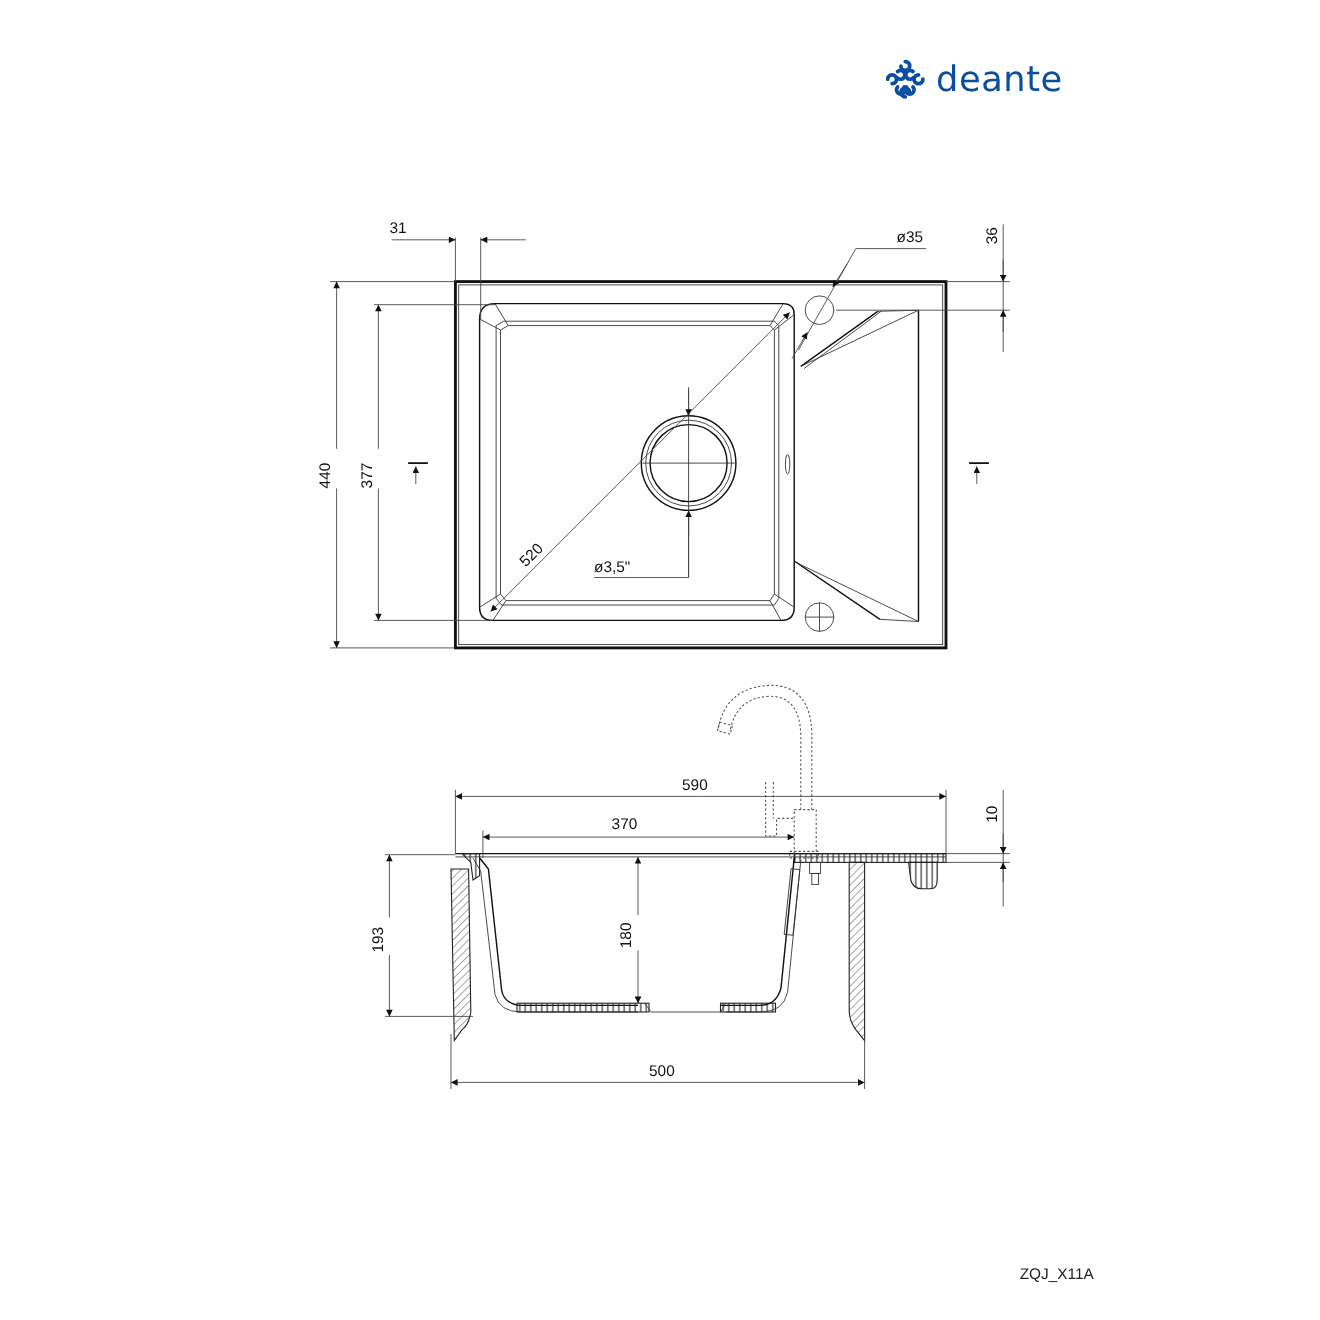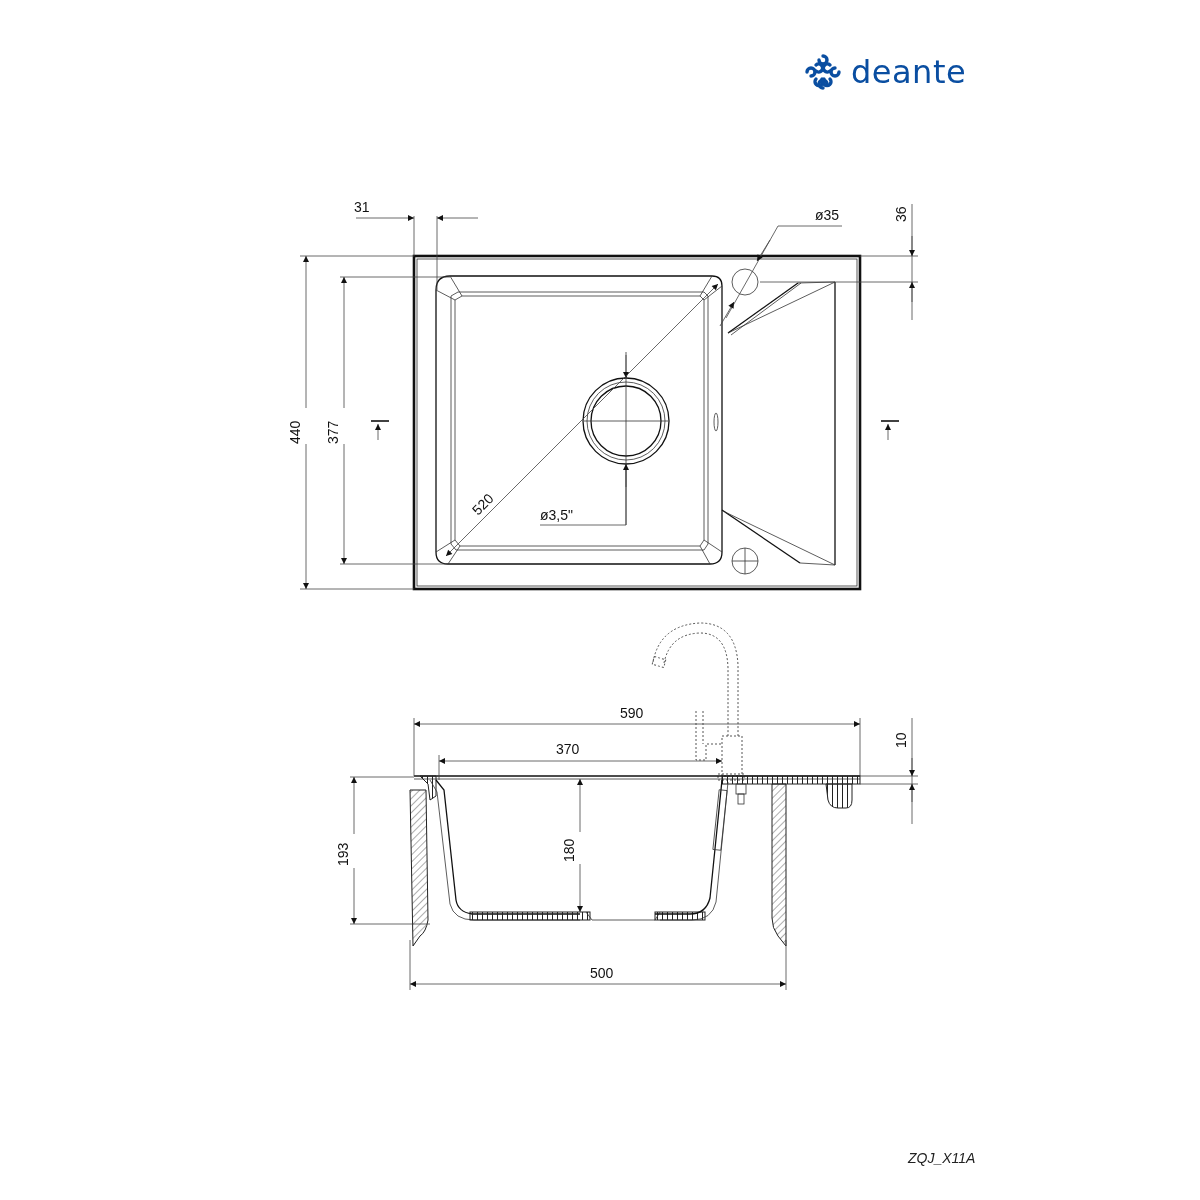--- a/index.html
+++ b/index.html
@@ -1,20 +1,20 @@
 <!DOCTYPE html>
 <html><head>
 <meta charset="utf-8">
 <style>
   html,body{margin:0;padding:0;background:#ffffff;}
   body{width:1200px;height:1200px;position:relative;overflow:hidden;font-family:"Liberation Sans",sans-serif;}
   #drawing{position:absolute;left:0;top:0;width:1200px;height:1200px;}
   .brand{position:absolute;left:803px;top:52px;display:flex;align-items:center;gap:8px;justify-content:center;}
   .brand-text{font-family:"DejaVu Sans",sans-serif;font-size:32px;color:#0a4ea1;letter-spacing:0.5px;line-height:40px;}
-  .model-code{position:absolute;left:908px;top:1150px;font-size:14px;color:#222;font-style:italic;}
+  .model-code{position:absolute;left:927px;top:1150px;font-size:14px;color:#222;}
   .dim{font-family:"Liberation Sans",sans-serif;font-size:14px;fill:#111;}
   .thick{stroke:#111;stroke-width:2.6;fill:none;}
   .med{stroke:#111;stroke-width:1.3;fill:none;}
   .thin{stroke:#333;stroke-width:0.8;fill:none;}
   .dimline{stroke:#444;stroke-width:0.8;fill:none;}
   .dash{stroke:#555;stroke-width:1;fill:none;stroke-dasharray:2 2;}
   .hatch{fill:url(#hatch);stroke:#222;stroke-width:1;}
   .vhatch{fill:url(#vhatch);stroke:#222;stroke-width:1;}
 </style>
 </head>

